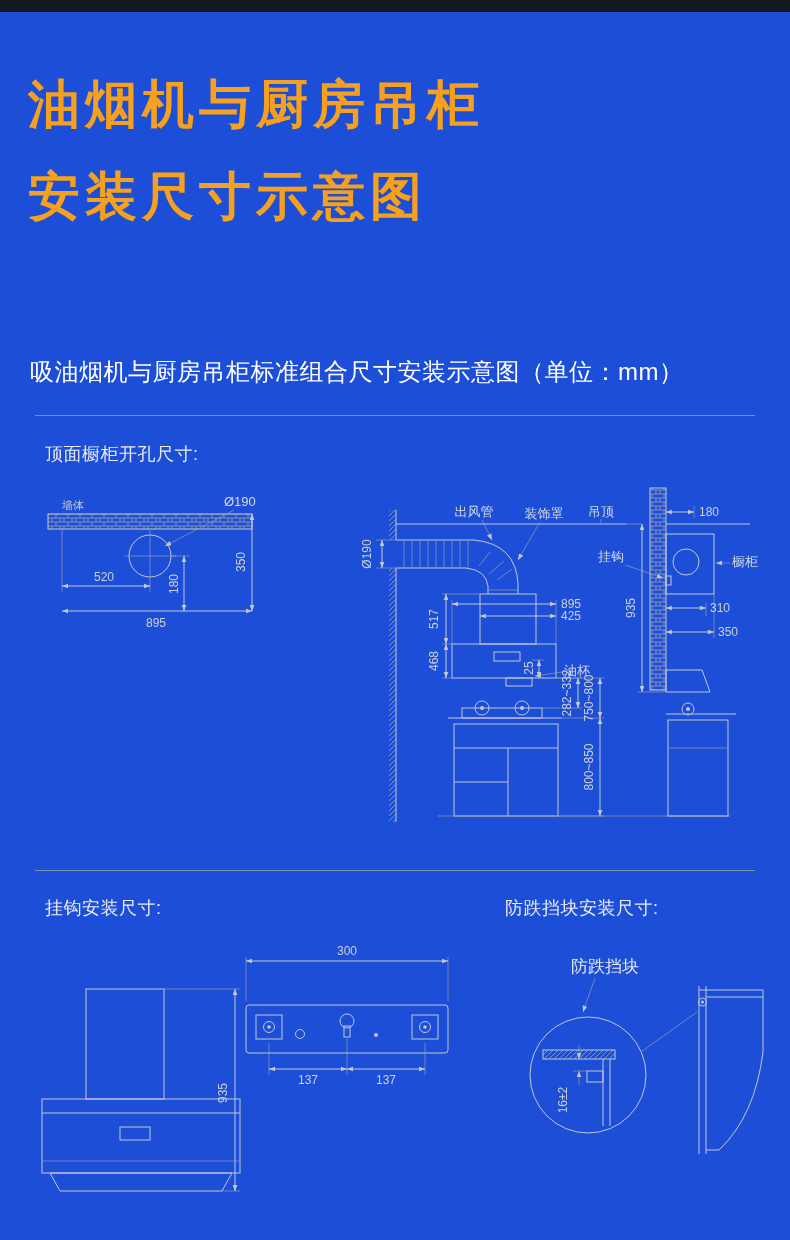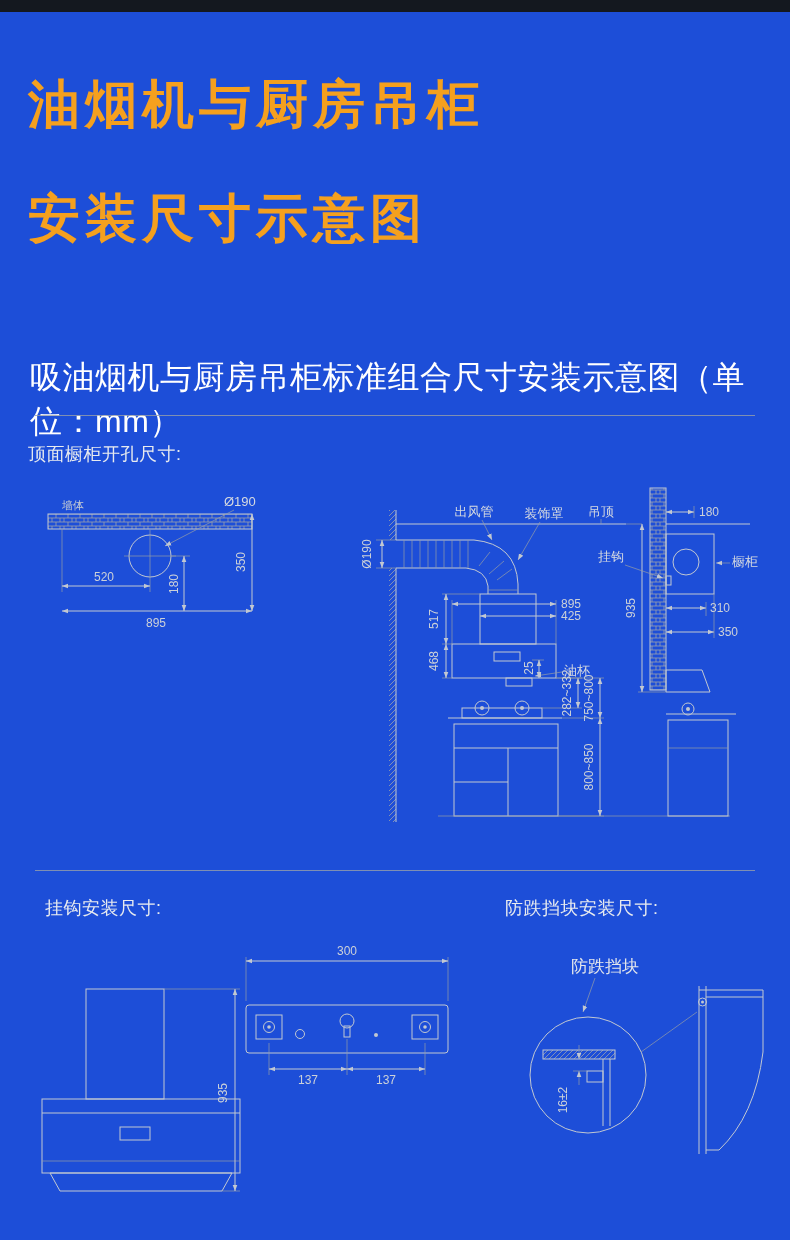--- a/index.html
+++ b/index.html
@@ -2,28 +2,28 @@
 <html><head>
 <meta charset="utf-8">
 <style>
   *{margin:0;padding:0;box-sizing:border-box}
   html,body{background:#14181f}
   .page{position:relative;width:790px;height:1240px;margin:12px auto;background:#1d4ed8;
         font-family:"Liberation Sans","DejaVu Sans",sans-serif;overflow:hidden}
   .title{position:absolute;left:28px;color:#F5A01E;font-weight:bold;font-size:52px;
          letter-spacing:5px;line-height:1}
   .t1{top:66px}
-  .t2{top:180px}
+  .t2{top:158px}
   .unit{position:absolute;left:26px;top:256px;color:#ffffff;font-weight:bold;font-size:30px;letter-spacing:1px}
-  .subtitle{position:absolute;left:30px;top:344px;color:#ffffff;font-size:32px;letter-spacing:.5px}
+  .subtitle{position:absolute;left:30px;top:344px;color:#ffffff;font-size:24px;letter-spacing:.5px}
   .divider{position:absolute;left:35px;width:720px;height:1px;background:#99a0a9;opacity:.8}
   .d1{top:403px}
   .d2{top:858px}
   .sec-h{position:absolute;color:#e8ebef;font-size:18px;letter-spacing:.5px}
-  .h-a{left:28px;top:430px}
+  .h-a{left:45px;top:430px}
   .h-b{left:368px;top:430px}
   .h-c{left:45px;top:884px}
   .h-d{left:505px;top:884px}
   .svg1{position:absolute;left:38px;top:462px;width:250px;height:172px}
   .svg2{position:absolute;left:358px;top:450px;width:405px;height:375px}
   .svg3{position:absolute;left:28px;top:915px;width:440px;height:290px}
   .svg4{position:absolute;left:503px;top:928px;width:275px;height:235px}
   svg text{font-family:"Liberation Sans","DejaVu Sans",sans-serif}
   .ln{stroke:#c2c8d1;stroke-width:1;fill:none}
   .thin{stroke:#979da6;stroke-width:.7;fill:none}

